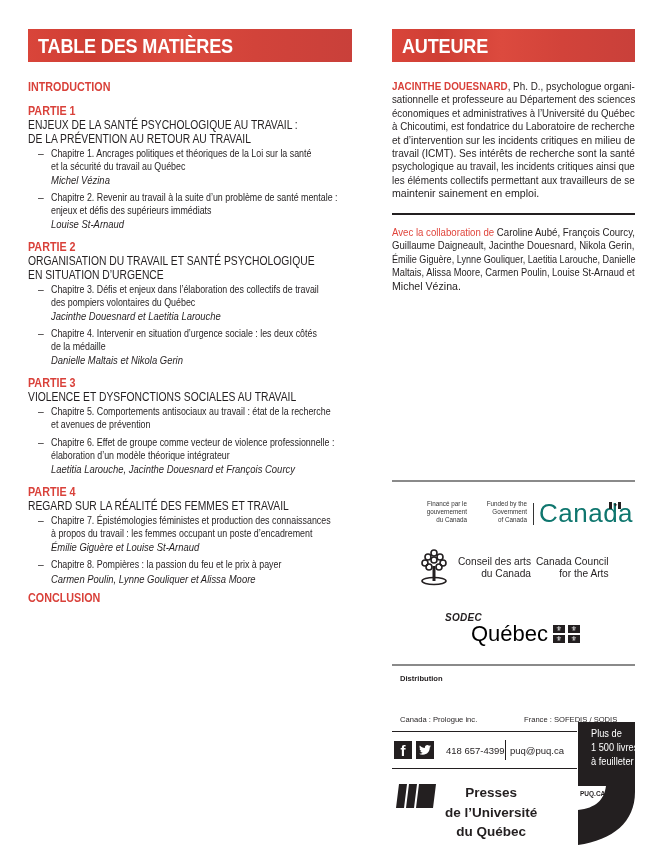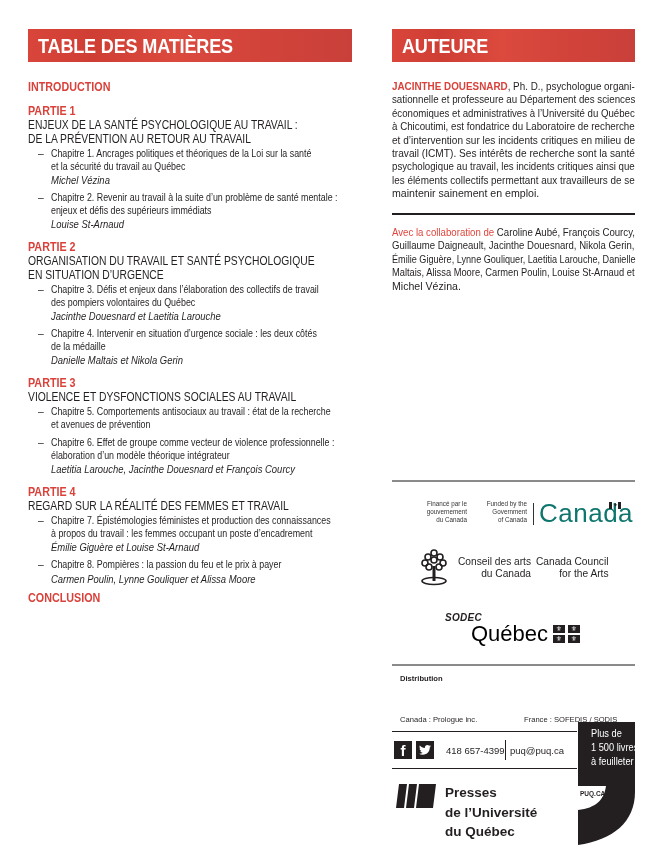--- a/index.html
+++ b/index.html
@@ -77,21 +77,21 @@
   .email { position: absolute; left: 510px; top: 745px; font-size: 9.5px; color: #231f20; white-space: nowrap; }
 
   .promo { position: absolute; left: 578px; top: 722px; width: 57px; height: 123px; }
   .promo svg { position: absolute; left: 0; top: 0; }
   .promo .t { position: absolute; left: 5px; top: 4px; color: #fff; font-size: 10.5px; line-height: 14px; white-space: nowrap; margin-left: 8px; }
   .promo .t span { display: block; transform: scaleX(0.88); transform-origin: left center; }
   .promo .url { position: absolute; left: 2px; top: 68px; font-size: 6.5px; font-weight: bold; color: #231f20; white-space: nowrap; }
 
   .puq-logo { position: absolute; left: 396px; top: 784px; width: 40px; height: 24px; }
   .puq-name { position: absolute; left: 445px; top: 783px; font-weight: bold; font-size: 13.5px; line-height: 19.5px; color: #231f20; }
-  .puq-name span { display: block; white-space: nowrap; }
+  .puq-name span { display: block; white-space: nowrap; text-align: center; }
 </style>
 </head>
 <body>
 
 <div id="toc-banner" class="banner"><span>TABLE DES MATIÈRES</span></div>
 <div id="author-banner" class="banner"><span>AUTEURE</span></div>
 
 <div class="toc">
   <div class="red-head"><span class="cond">INTRODUCTION</span></div>
 

